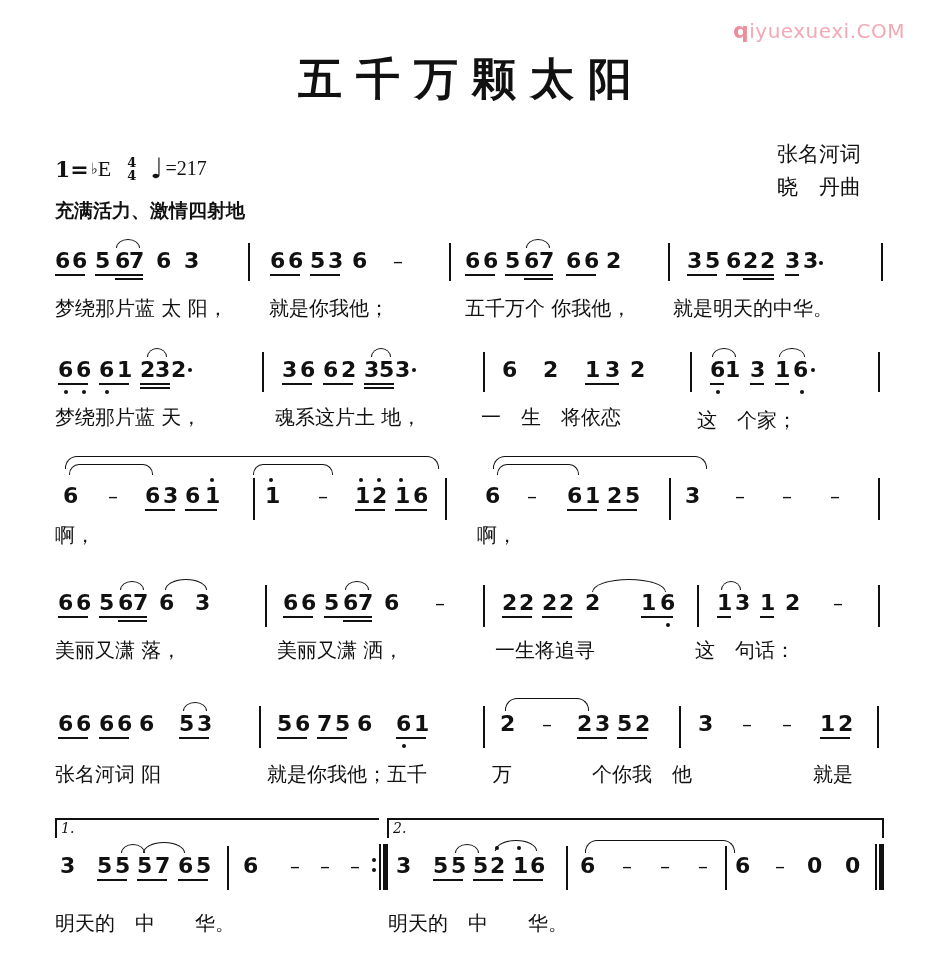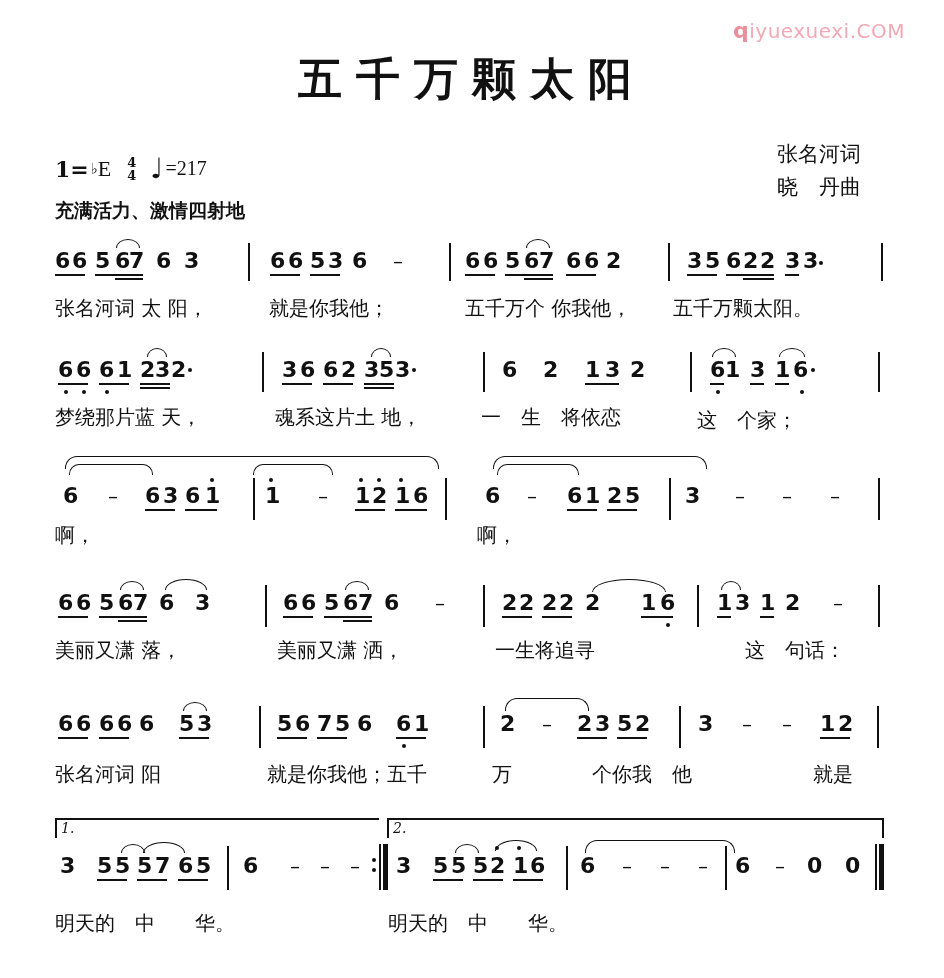--- a/index.html
+++ b/index.html
@@ -108,24 +108,24 @@
   <span class="note" style="left:671px">6</span>
     <span class="note" style="left:688px">2</span>
     <span class="note" style="left:705px">2</span>
   <div class="uline" style="left:671px;top:31px;width:48px"></div>
     <div class="uline" style="left:688px;top:35px;width:31px"></div>
   <span class="note" style="left:730px">3</span>
     <div class="uline" style="left:730px;top:31px;width:14px"></div>
   <span class="note" style="left:748px">3</span>
     <div class="aug-dot" style="left:764px;top:18px"></div>
 
-  <div class="lyrics" style="left:0;top:52px">张名河词 太 阳，</div>
+  <div class="lyrics" style="left:0;top:52px">梦绕那片蓝 太 阳，</div>
   <div class="lyrics" style="left:214px;top:52px">就是你我他；</div>
   <div class="lyrics" style="left:410px;top:52px">五千万个 你我他，</div>
-  <div class="lyrics" style="left:618px;top:52px">五千万颗太阳。</div>
+  <div class="lyrics" style="left:618px;top:52px">就是明天的中华。</div>
 </div>
 
 <div class="system" style="top:352px;">
   <div class="barline" style="left:207px;top:0;height:40px;"></div>
   <div class="barline" style="left:428px;top:0;height:40px;"></div>
   <div class="barline" style="left:635px;top:0;height:40px;"></div>
   <div class="barline" style="left:823px;top:0;height:40px;"></div>
 
   <span class="note" style="left:3px">6</span>
     <span class="note" style="left:21px">6</span>
@@ -286,21 +286,21 @@
   <span class="note" style="left:680px">3</span>
   <div class="slur" style="left:666px;top:-4px;width:18px;height:8px"></div>
   <span class="note" style="left:705px">1</span>
     <div class="uline" style="left:705px;top:31px;width:14px"></div>
   <span class="note" style="left:730px">2</span>
     <span class="dash" style="left:778px">–</span>
 
   <div class="lyrics" style="left:0;top:52px">美丽又潇 落，</div>
   <div class="lyrics" style="left:222px;top:52px">美丽又潇 洒，</div>
   <div class="lyrics" style="left:440px;top:52px">一生将追寻</div>
-  <div class="lyrics" style="left:690px;top:52px">这　句话：</div>
+  <div class="lyrics" style="left:640px;top:52px">这　句话：</div>
 </div>
 
 <div class="system" style="top:706px;">
   <div class="barline" style="left:204px;top:0;height:42px;"></div>
   <div class="barline" style="left:428px;top:0;height:42px;"></div>
   <div class="barline" style="left:624px;top:0;height:42px;"></div>
   <div class="barline" style="left:822px;top:0;height:42px;"></div>
 
   <span class="note" style="left:3px">6</span>
     <span class="note" style="left:21px">6</span>

